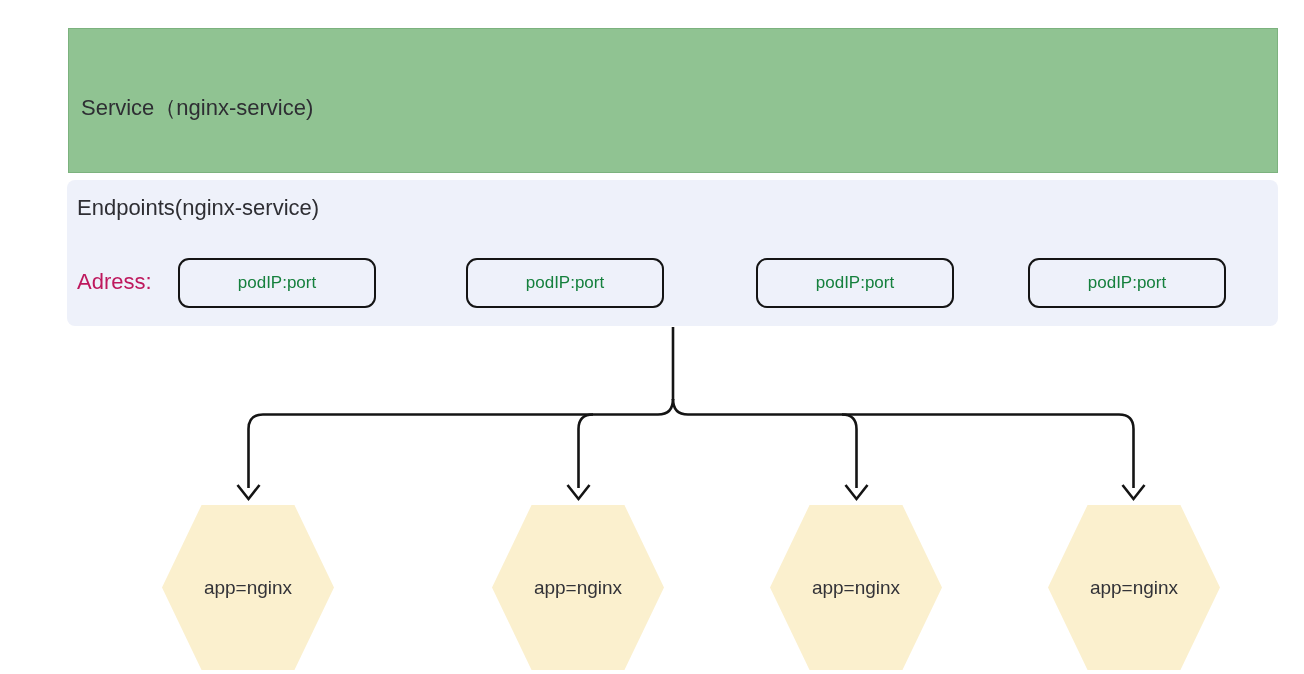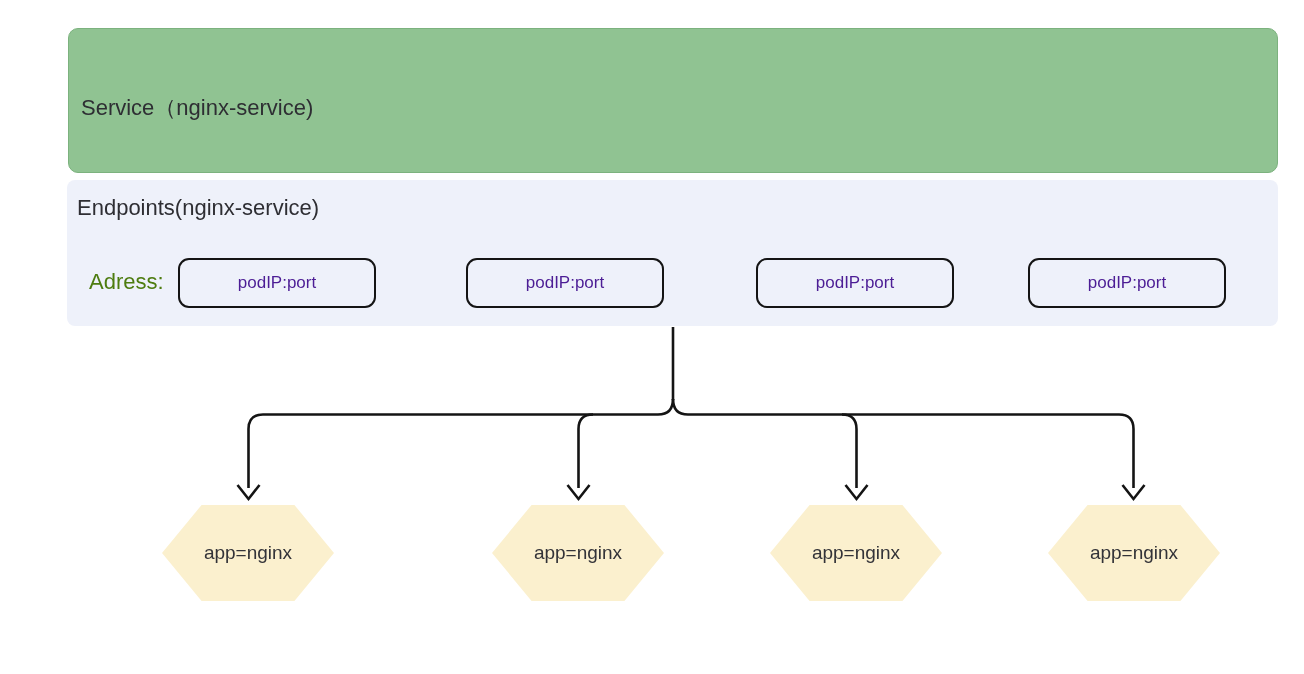--- a/index.html
+++ b/index.html
@@ -17,21 +17,21 @@
     color: #2e2e33;
   }
   .service-box {
     position: absolute;
     left: 68px;
     top: 28px;
     width: 1210px;
     height: 145px;
     background: #90c392;
     border: 1px solid #7cb27e;
-    border-radius: 10px;
+    border-radius: 0;
     box-sizing: border-box;
     display: flex;
     align-items: center;
   }
   .service-label {
     font-size: 22px;
     padding-left: 12px;
     padding-top: 14px;
     color: #2e2e33;
   }
@@ -46,57 +46,57 @@
   }
   .endpoints-title {
     position: absolute;
     left: 10px;
     top: 15px;
     font-size: 22px;
     color: #2e2e33;
   }
   .address-label {
     position: absolute;
-    left: 22px;
+    left: 10px;
     top: 89px;
     font-size: 22px;
-    color: #4d7c0f;
+    color: #be185d;
   }
   .addr-chip {
     position: absolute;
     top: 78px;
     width: 198px;
     height: 50px;
     box-sizing: border-box;
     border: 2.5px solid #141414;
     border-radius: 11px;
     background: transparent;
     display: flex;
     align-items: center;
     justify-content: center;
     font-size: 17px;
-    color: #4c1d95;
+    color: #15803d;
   }
   .chip-0 { left: 111px; }
   .chip-1 { left: 399px; }
   .chip-2 { left: 689px; }
   .chip-3 { left: 961px; }
   .connectors {
     position: absolute;
     left: 0;
     top: 0;
     width: 1304px;
     height: 674px;
     pointer-events: none;
   }
   .hex {
     position: absolute;
     top: 505px;
     width: 172px;
-    height: 96px;
+    height: 165px;
     background: #fbf0ce;
     clip-path: polygon(0% 50%, 23% 0%, 77% 0%, 100% 50%, 77% 100%, 23% 100%);
     display: flex;
     align-items: center;
     justify-content: center;
     font-size: 19px;
     color: #333338;
   }
   .hex-0 { left: 162px; }
   .hex-1 { left: 492px; }

